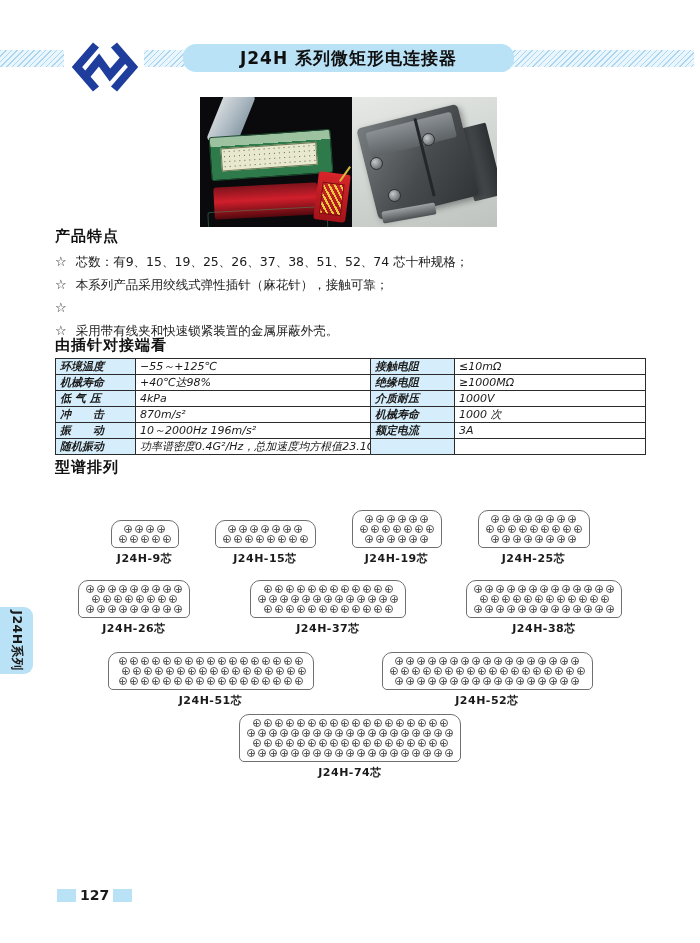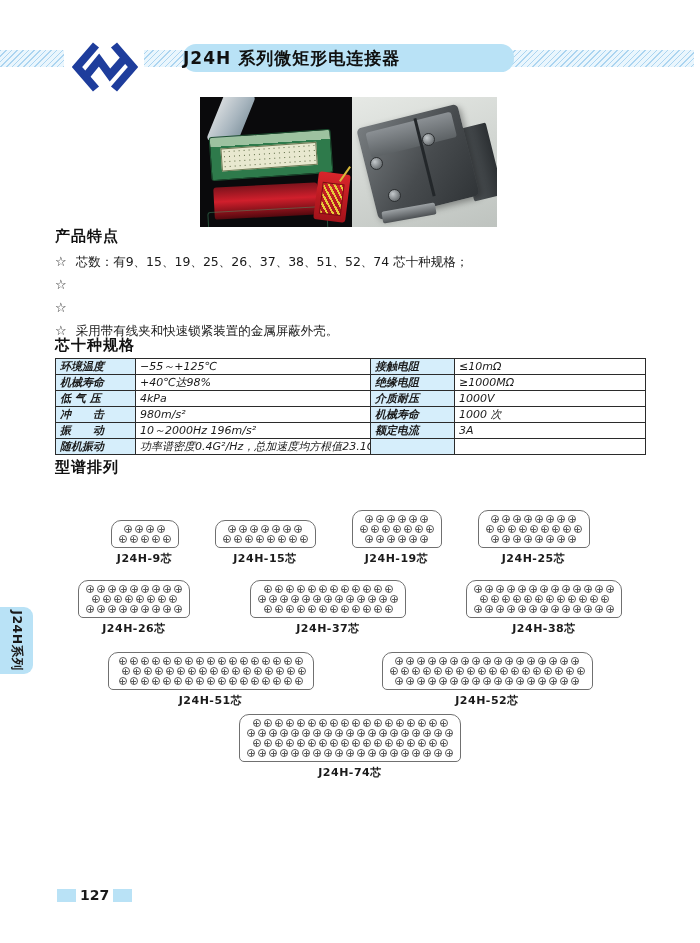--- a/index.html
+++ b/index.html
@@ -19,21 +19,21 @@
     position:absolute;left:0;top:50px;right:6px;height:17px;
     background:
       repeating-linear-gradient(135deg, rgba(120,185,230,.55) 0 1px, rgba(255,255,255,0) 1px 4px),
       #eaf6fd;
   }
   .logo-backdrop{position:absolute;left:64px;top:47px;width:80px;height:23px;background:#fff;}
   .logo{position:absolute;left:72px;top:40px;width:66px;height:54px;}
   .logo svg{width:100%;height:100%;}
   .banner{
     position:absolute;left:183px;top:44px;width:331px;height:28px;background:var(--accent);
-    border-radius:13px;display:flex;align-items:center;justify-content:flex-start;
+    border-radius:13px;display:flex;align-items:center;justify-content:center;
   }
   .banner .ttl{font-size:17px;font-weight:700;letter-spacing:1px;color:#101010;}
   
   .photo{position:absolute;top:97px;height:130px;overflow:hidden;}
   .photo-left{left:200px;width:152px;background:#0a0a0c;}
   .ribbon{position:absolute;left:16px;top:-8px;width:30px;height:58px;background:linear-gradient(100deg,#f2f6f8,#b9c8d2 60%,#8fa4b0);transform:rotate(22deg);opacity:.9;border-radius:4px;}
   .green-conn{position:absolute;left:10px;top:36px;width:122px;height:44px;background:linear-gradient(180deg,#9dc2a0 0 9px,#2e7a4b 9px);transform:rotate(-4deg);border-radius:3px;border:1px solid #1c4f30;}
   .pin-face{position:absolute;left:10px;top:11px;right:14px;bottom:8px;background:#e8e8cf;border:1px solid #6d7a54;
     background-image:radial-gradient(#58663f 0.8px, rgba(0,0,0,0) 0.9px);background-size:5px 5px;}
   .red-hood{position:absolute;left:14px;top:88px;width:104px;height:32px;background:linear-gradient(180deg,#7e131c,#d01f2c 45%,#55080e);transform:rotate(-3deg);border-radius:3px;}
@@ -126,31 +126,32 @@
   </div>
 
   <div class="sec-heading h-features">产品特点</div>
   <div class="features-list" id="features-list">
       <div class="feat">
         <span class="star">☆</span>
         <span>芯数：有9、15、19、25、26、37、38、51、52、74 芯十种规格；</span>
       </div>
       <div class="feat">
         <span class="star">☆</span>
+        <span>本系列产品采用绞线式弹性插针（麻花针），接触可靠；</span>
       </div>
       <div class="feat">
         <span class="star">☆</span>
       </div>
       <div class="feat">
         <span class="star">☆</span>
         <span>采用带有线夹和快速锁紧装置的金属屏蔽外壳。</span>
       </div>
     </div>
 
-  <div class="sec-heading h-specs">芯十种规格</div>
+  <div class="sec-heading h-specs">由插针对接端看</div>
   <table class="specs" id="specs-table">
     <colgroup>
         <col class="c0">
         <col class="c1">
         <col class="c2">
         <col class="c3">
       </colgroup>
     <tbody>
         <tr>
           <td class="lbl">环境温度</td>
@@ -165,21 +166,21 @@
           <td>≥1000MΩ</td>
         </tr>
         <tr>
           <td class="lbl">低 气 压</td>
           <td>4kPa</td>
           <td class="lbl">介质耐压</td>
           <td>1000V</td>
         </tr>
         <tr>
           <td class="lbl">冲　　击</td>
-          <td>980m/s²</td>
+          <td>870m/s²</td>
           <td class="lbl">机械寿命</td>
           <td>1000 次</td>
         </tr>
         <tr>
           <td class="lbl">振　　动</td>
           <td>10～2000Hz 196m/s²</td>
           <td class="lbl">额定电流</td>
           <td>3A</td>
         </tr>
         <tr>

